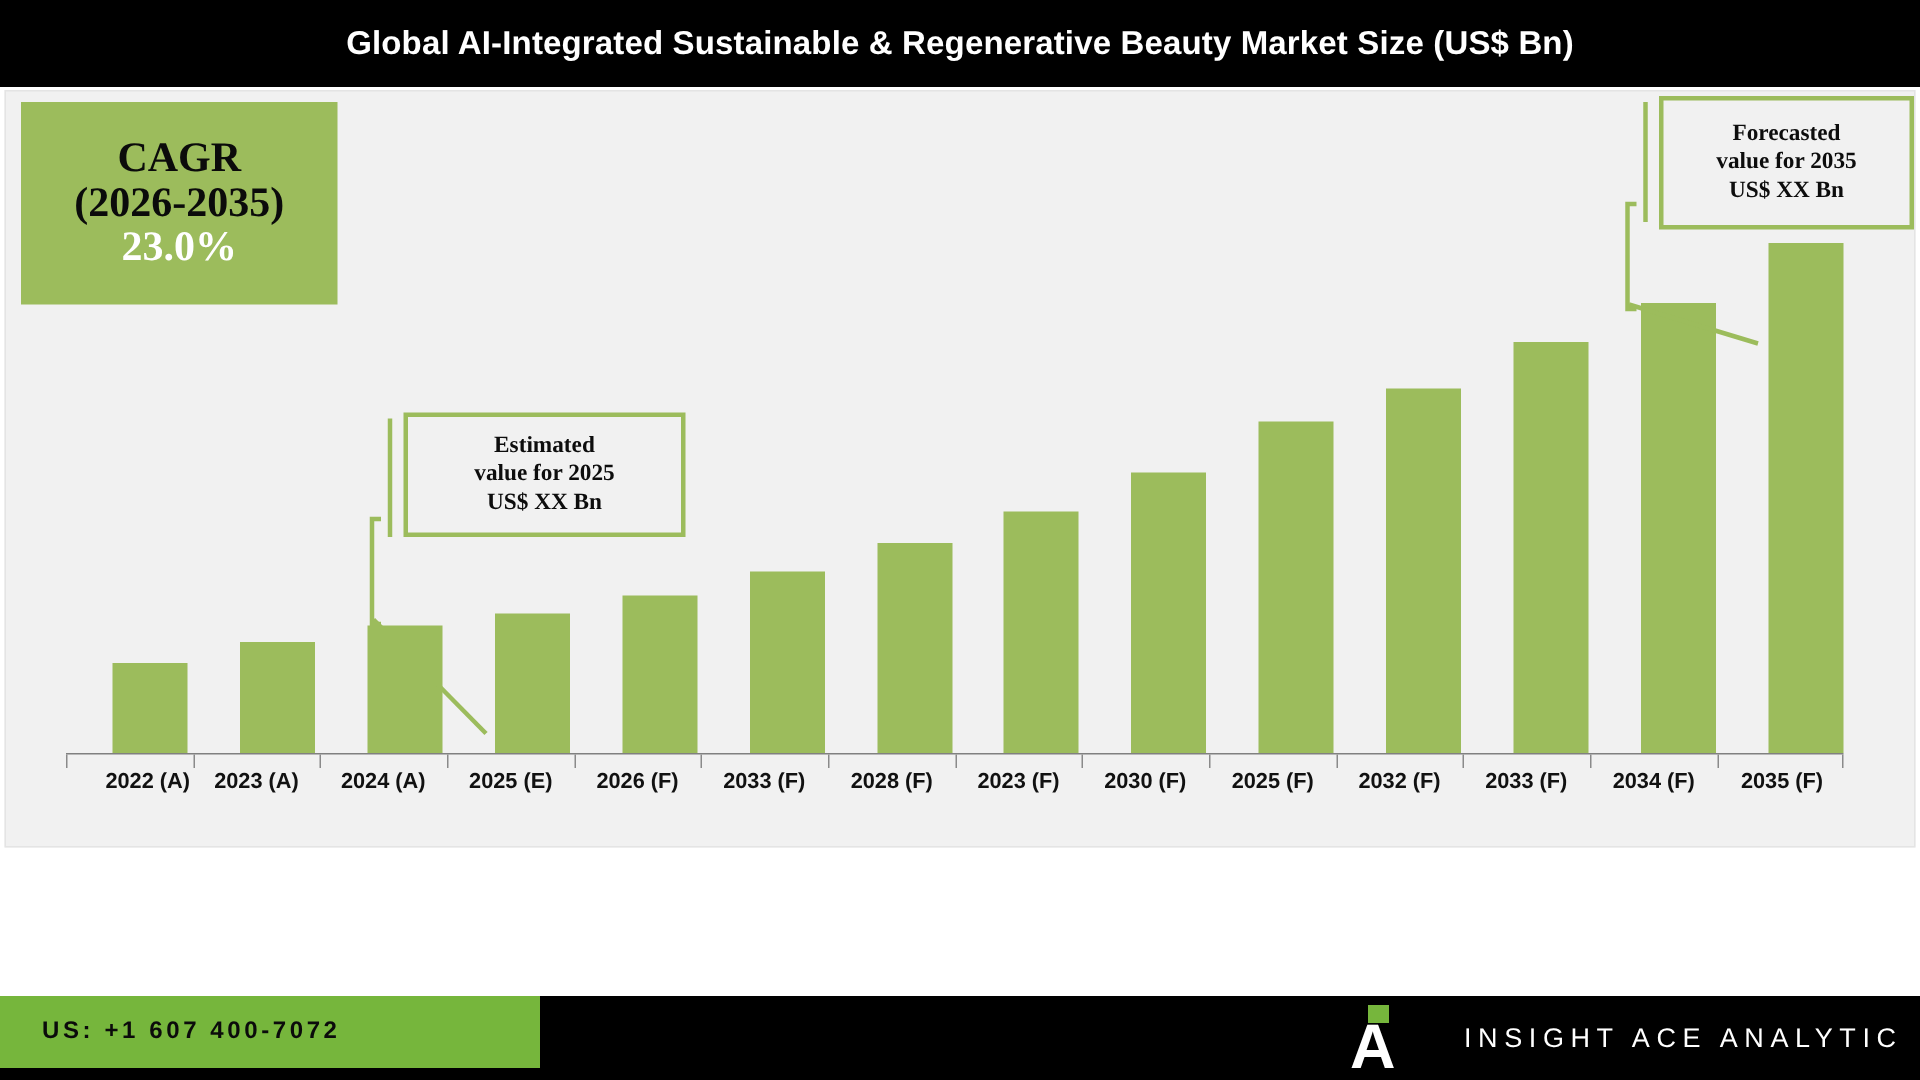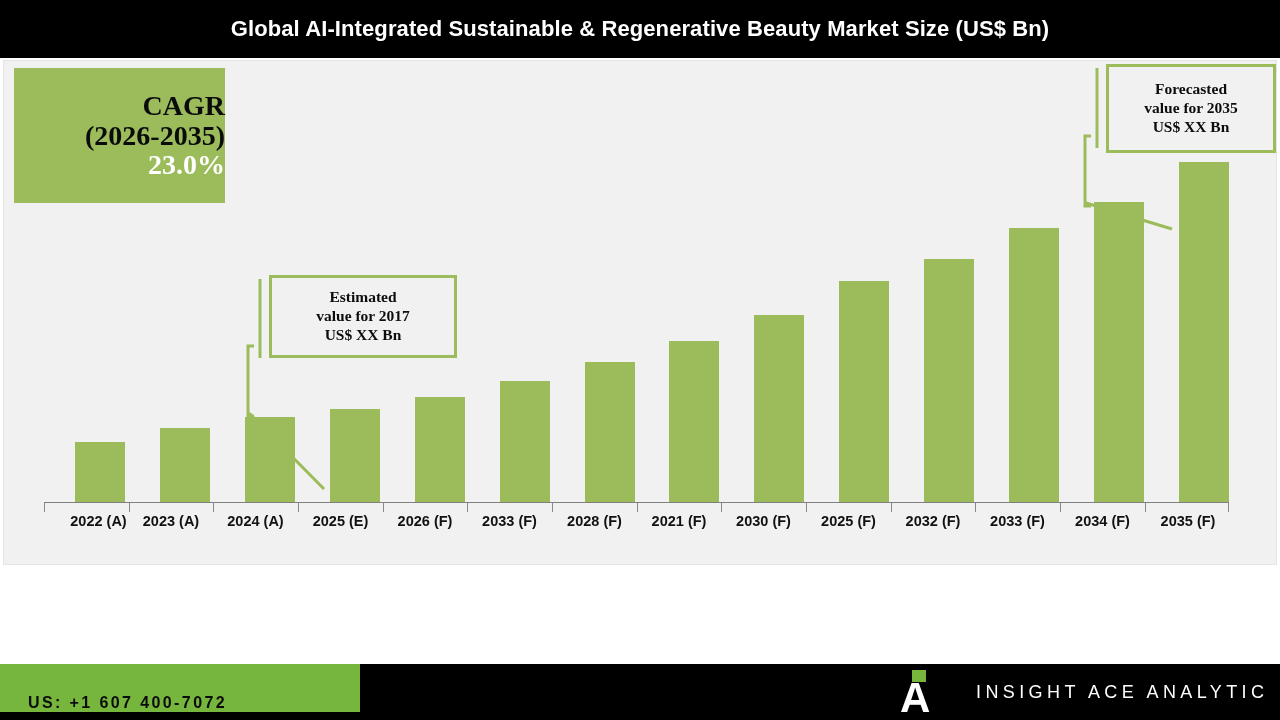--- a/index.html
+++ b/index.html
@@ -24,21 +24,21 @@
   #chart-panel{
     position:absolute;left:3px;top:60px;width:1274px;height:505px;
     background:#f1f1f1;
     border:1px solid #e4e4e4;
     box-sizing:border-box;
   }
   
   #cagr-box{
     position:absolute;left:13px;top:67px;width:211px;height:135px;
     background:#9cbc5c;
-    display:flex;flex-direction:column;align-items:flex-end;justify-content:center;
+    display:flex;flex-direction:column;align-items:center;justify-content:center;
     font-family:"Liberation Serif",serif;
     line-height:1.06;
   }
   #cagr-box .l1,#cagr-box .l2{color:#0b0b0b;font-weight:bold;font-size:28px;}
   #cagr-box .l3{color:#ffffff;font-weight:bold;font-size:28px;}
   #axis-line{
     position:absolute;left:43px;top:501px;width:1185px;height:1px;
     background:#808080;
   }
   #ticks{
@@ -80,21 +80,21 @@
     position:absolute;left:0;top:567px;width:1280px;height:98px;
     background:#ffffff;
   }
 
   
   #footer{
     position:absolute;left:0;top:664px;width:1280px;height:56px;background:#000000;
   }
   #footer-phone-block{
     position:absolute;left:0;top:0;width:360px;height:48px;background:#76b63c;
-    display:flex;align-items:flex-end;
+    display:flex;align-items:center;
   }
   #footer-phone{
     margin-left:28px;color:#0b0b0b;font-size:16px;font-weight:bold;
     letter-spacing:2.4px;font-family:"Liberation Sans",sans-serif;white-space:nowrap;
   }
   #brand-wrap{
     position:absolute;left:900px;top:0;height:56px;display:flex;align-items:center;
   }
   #brand-mark{position:relative;width:42px;height:46px;margin-top:2px;}
   #brand-sq{
@@ -162,21 +162,21 @@
   </div>
 
   <div id="labels-layer" style="left:40px;top:452px;">
     <div class="xlabel" style="left:12px;width:85px;">2022 (A)</div>
     <div class="xlabel" style="left:85px;width:84px;">2023 (A)</div>
     <div class="xlabel" style="left:169px;width:85px;">2024 (A)</div>
     <div class="xlabel" style="left:254px;width:85px;">2025 (E)</div>
     <div class="xlabel" style="left:339px;width:84px;">2026 (F)</div>
     <div class="xlabel" style="left:423px;width:85px;">2033 (F)</div>
     <div class="xlabel" style="left:508px;width:85px;">2028 (F)</div>
-    <div class="xlabel" style="left:593px;width:84px;">2021 (F)</div>
+    <div class="xlabel" style="left:593px;width:84px;">2023 (F)</div>
     <div class="xlabel" style="left:677px;width:85px;">2030 (F)</div>
     <div class="xlabel" style="left:762px;width:85px;">2025 (F)</div>
     <div class="xlabel" style="left:847px;width:84px;">2032 (F)</div>
     <div class="xlabel" style="left:931px;width:85px;">2033 (F)</div>
     <div class="xlabel" style="left:1016px;width:85px;">2034 (F)</div>
     <div class="xlabel" style="left:1102px;width:84px;">2035 (F)</div>
   </div>
 
   <svg class="callout-svg" width="1274" height="505">
 
@@ -184,21 +184,21 @@
     <line x1="256" y1="218" x2="256" y2="297" stroke="#9cbc5c" stroke-width="3"></line>
     <line x1="245" y1="352" x2="320" y2="428" stroke="#9cbc5c" stroke-width="3"></line>
 
     <polyline points="1087,75 1081,75 1081,145 1087,145" fill="none" stroke="#9cbc5c" stroke-width="3"></polyline>
     <line x1="1093" y1="7" x2="1093" y2="87" stroke="#9cbc5c" stroke-width="3"></line>
     <line x1="1082" y1="142" x2="1168" y2="168" stroke="#9cbc5c" stroke-width="3"></line>
   </svg>
 
   <div class="callout-box" id="callout-2025" style="left:265px;top:214px;">
     <div>Estimated</div>
-    <div>value for 2017</div>
+    <div>value for 2025</div>
     <div>US$ XX Bn</div>
   </div>
 
   <div class="callout-box" id="callout-2035" style="left:1102px;top:3px;">
     <div>Forecasted</div>
     <div>value for 2035</div>
     <div>US$ XX Bn</div>
   </div>
 </div>
 

